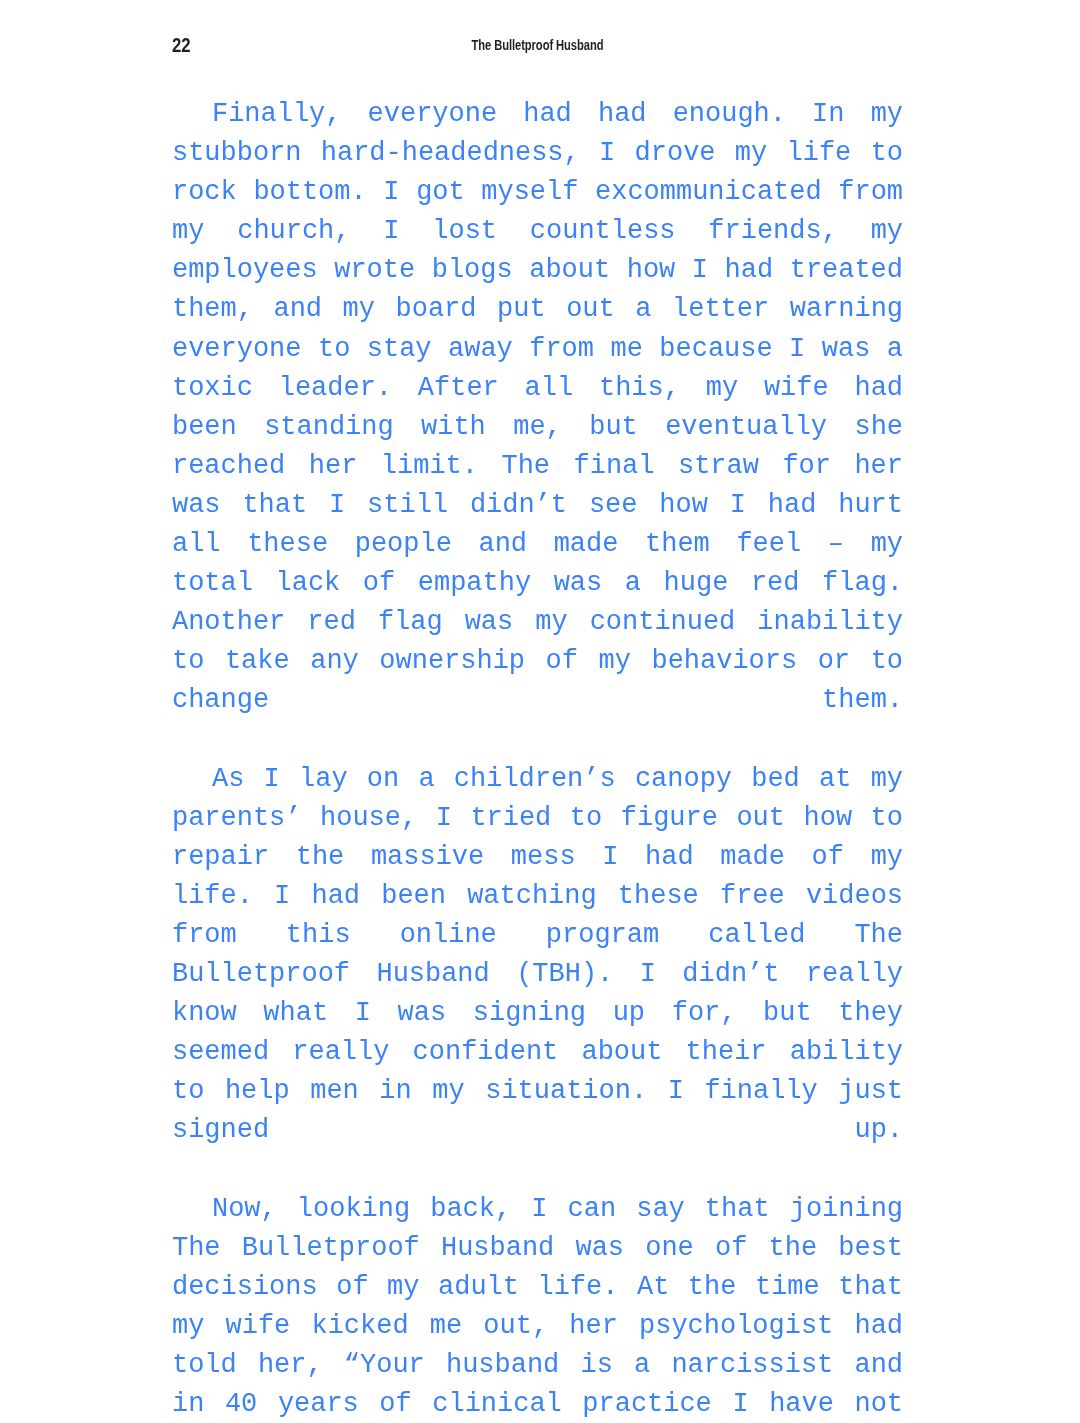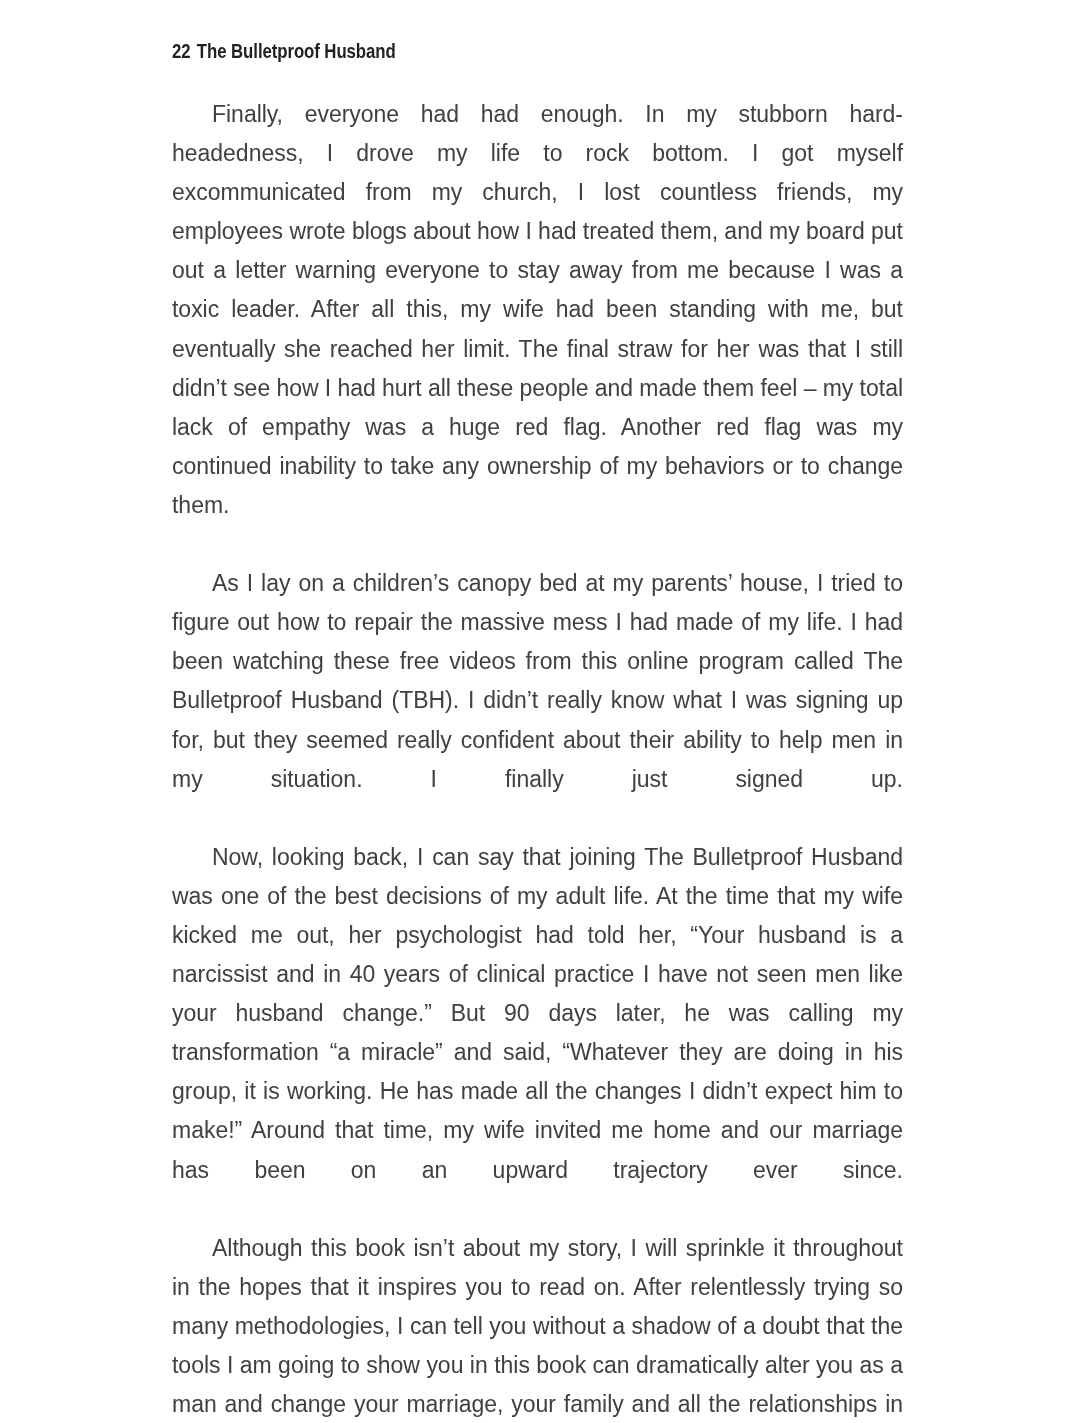--- a/index.html
+++ b/index.html
@@ -18,21 +18,20 @@
     box-sizing: border-box;
   }
 
   
   .running-head {
     position: absolute;
     left: 172px;
     top: 33px;
     width: 731px;
     height: 26px;
-    margin-top: 6px;
   }
 
   .folio {
     position: absolute;
     left: 0;
     top: 0;
     font-family: "Liberation Sans Narrow", "Liberation Sans", sans-serif;
     font-weight: bold;
     font-size: 20px;
     font-stretch: condensed;
@@ -42,24 +41,24 @@
     transform-origin: left top;
     line-height: 24px;
     white-space: nowrap;
   }
 
   .running-title {
     position: absolute;
     left: 0;
     top: 0;
     width: 731px;
-    text-align: left;
+    text-align: center;
     font-family: "Liberation Sans Narrow", "Liberation Sans", sans-serif;
     font-weight: bold;
-    font-size: 21px;
+    font-size: 14px;
     letter-spacing: -0.1px;
     color: #231f20;
     line-height: 24px;
     white-space: nowrap;
   }
 
   .running-title > span {
     display: inline-block;
     transform: scaleX(0.80);
     transform-origin: center top;
@@ -68,24 +67,24 @@
   
   .textblock {
     position: absolute;
     left: 172px;
     top: 95px;
     width: 731px;
   }
 
   .textblock p {
     margin: 0;
-    font-family: Liberation Sans, sans-serif;
-    font-size: 23px;
+    font-family: Liberation Mono, monospace;
+    font-size: 27px;
     line-height: 39.1px;
-    color: #404040;
+    color: #3b82f6;
     text-align: justify;
     text-indent: 40px;
     hyphens: none;
     -webkit-hyphens: none;
     word-spacing: -0.1px;
     letter-spacing: -0.02px;
     text-rendering: optimizeLegibility;
   }
 
   

